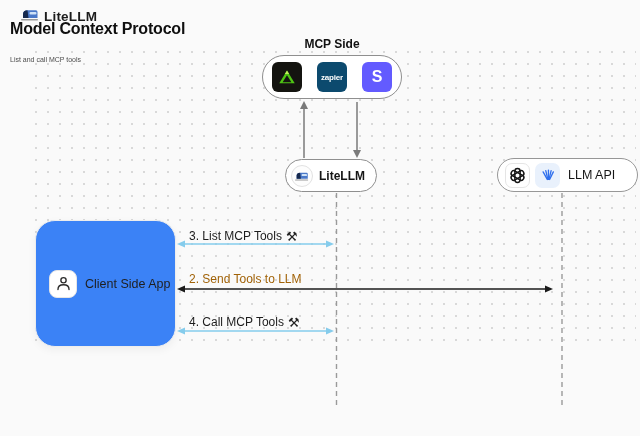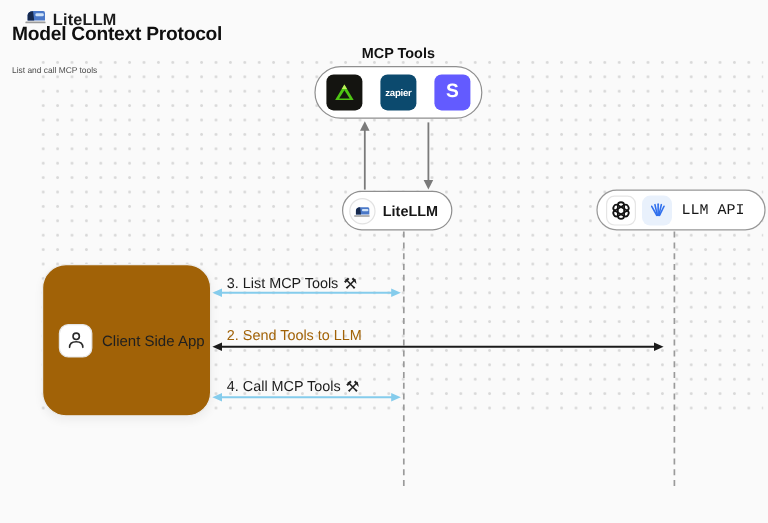--- a/index.html
+++ b/index.html
@@ -27,27 +27,27 @@
   .mcp-box { position: absolute; left: 262px; top: 55px; width: 140px; height: 44px; border-radius: 22px; justify-content: center; gap: 15px; }
   .tool-sq { width: 30px; height: 30px; border-radius: 6px; display: flex; align-items: center; justify-content: center; }
   .tool-triangle { background: #141410; }
   .tool-zapier { font-size: 8px; font-weight: 800; color: #fff; letter-spacing: -0.2px; }
   .tool-stripe { font-size: 16px; font-weight: 700; color: #fff; }
 
   .litellm-node { position: absolute; left: 285px; top: 159px; width: 92px; height: 33px; border-radius: 17px; padding-left: 5px; gap: 6px; }
   .litellm-badge { width: 22px; height: 22px; border-radius: 50%; background: #fdfdfd; border: 1px solid #e2e2e2; display: flex; align-items: center; justify-content: center; }
   .node-label { font-size: 12px; font-weight: 600; color: #161616; }
 
-  .llmapi-node { position: absolute; left: 497px; top: 158px; width: 141px; height: 34px; border-radius: 17px; border-color: #979797; padding-left: 7px; gap: 5px; font-family: Liberation Mono, monospace; }
+  .llmapi-node { position: absolute; left: 497px; top: 158px; width: 141px; height: 34px; border-radius: 17px; border-color: #979797; padding-left: 7px; gap: 5px; }
   .provider-sq { width: 25px; height: 25px; border-radius: 7px; display: flex; align-items: center; justify-content: center; }
   .openai-sq { background: #fff; border: 1px solid #e5e5e5; }
   .blue-sq { background: #e9f1fc; }
   .llmapi-label { font-size: 12.5px; font-weight: 500; color: #161616; margin-left: 3px; }
 
-  .client-node { position: absolute; left: 35px; top: 220px; width: 141px; height: 127px; background: #a16207; border: 1px solid #ededed; border-radius: 20px; box-shadow: 0 3px 8px rgba(0,0,0,.05); display: flex; align-items: center; padding-left: 13px; gap: 8px; }
+  .client-node { position: absolute; left: 35px; top: 220px; width: 141px; height: 127px; background: #3b82f6; border: 1px solid #ededed; border-radius: 20px; box-shadow: 0 3px 8px rgba(0,0,0,.05); display: flex; align-items: center; padding-left: 13px; gap: 8px; }
   .client-badge { width: 28px; height: 28px; border-radius: 8px; background: #fff; border: 1px solid #e6e6e6; display: flex; align-items: center; justify-content: center; }
   .client-label { font-size: 12.5px; font-weight: 500; color: #1f1f1f; }
 
   .seq-label { position: absolute; font-size: 12px; font-weight: 500; color: #1c1c1c; display: flex; align-items: center; gap: 4px; white-space: nowrap; }
   .seq-1 { left: 189px; top: 229px; }
   .seq-2 { left: 189px; top: 272px; color: #a16207; }
   .seq-3 { left: 189px; top: 315px; }
   .tool-badge { font-size: 13px; color: #222; line-height: 1; }
 
   svg.overlay { position: absolute; left: 0; top: 0; pointer-events: none; }
@@ -65,21 +65,21 @@
       <path d="M2,10 L2,6 Q2,2.5 6.5,2.3 L7.5,10 Z" fill="#16294d"></path>
       <rect x="8.5" y="4" width="7" height="2.6" rx="1.1" fill="#cfe2f7"></rect>
     </svg>
   </span>
   <span class="brand-name">LiteLLM</span>
 </div>
 
 <div class="page-title">Model Context Protocol</div>
 <div class="page-subtitle">List and call MCP tools</div>
 
-<div class="mcp-label">MCP Tools</div>
+<div class="mcp-label">MCP Side</div>
 <div class="pill mcp-box">
   <div class="tool-sq tool-triangle">
     <svg width="22" height="22" viewBox="0 0 30 30">
       <polygon points="15,6 25.5,23.5 4.5,23.5" fill="#4fc514"></polygon>
       <polygon points="15,12.5 21,22 9,22" fill="#141410"></polygon>
       <polygon points="15,6 18,11 12,11" fill="#bdf05a"></polygon>
     </svg>
   </div>
   <div class="tool-sq" style="background:#0c4a6e">
     <span class="tool-zapier">zapier</span>

